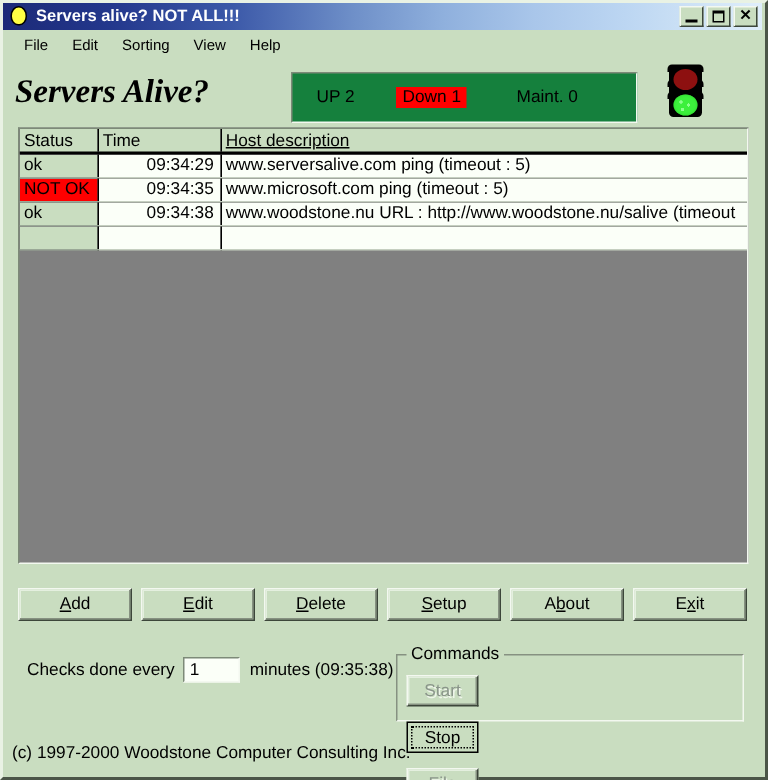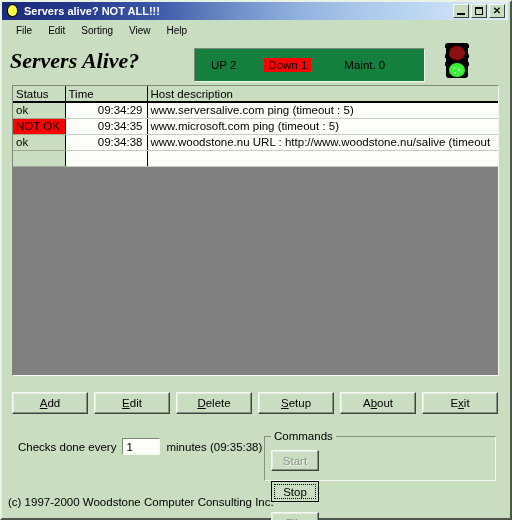--- a/index.html
+++ b/index.html
@@ -236,21 +236,21 @@
     text-align: left;
     border-right: 1px solid #000;
     border-bottom: 1px solid #000;
   }
   .grid-table th {
     background: #c9ddc0;
     border-bottom: 2px solid #000;
   }
   .col-status { width: 52px; }
   .col-time   { width: 82px; }
-  .col-host   { width: 351px; border-right: none !important; }
+  .col-host   { width: 351px; border-right: none !important; text-decoration: underline; }
   .grid-table td.cell-status {
     background: #c9ddc0;
     border-bottom: 1px solid #9aa896;
   }
   .grid-table td.cell-status.bad {
     background: #ff0000;
     color: #000;
   }
   .grid-table td.cell-time {
     background: #fbfff8;

